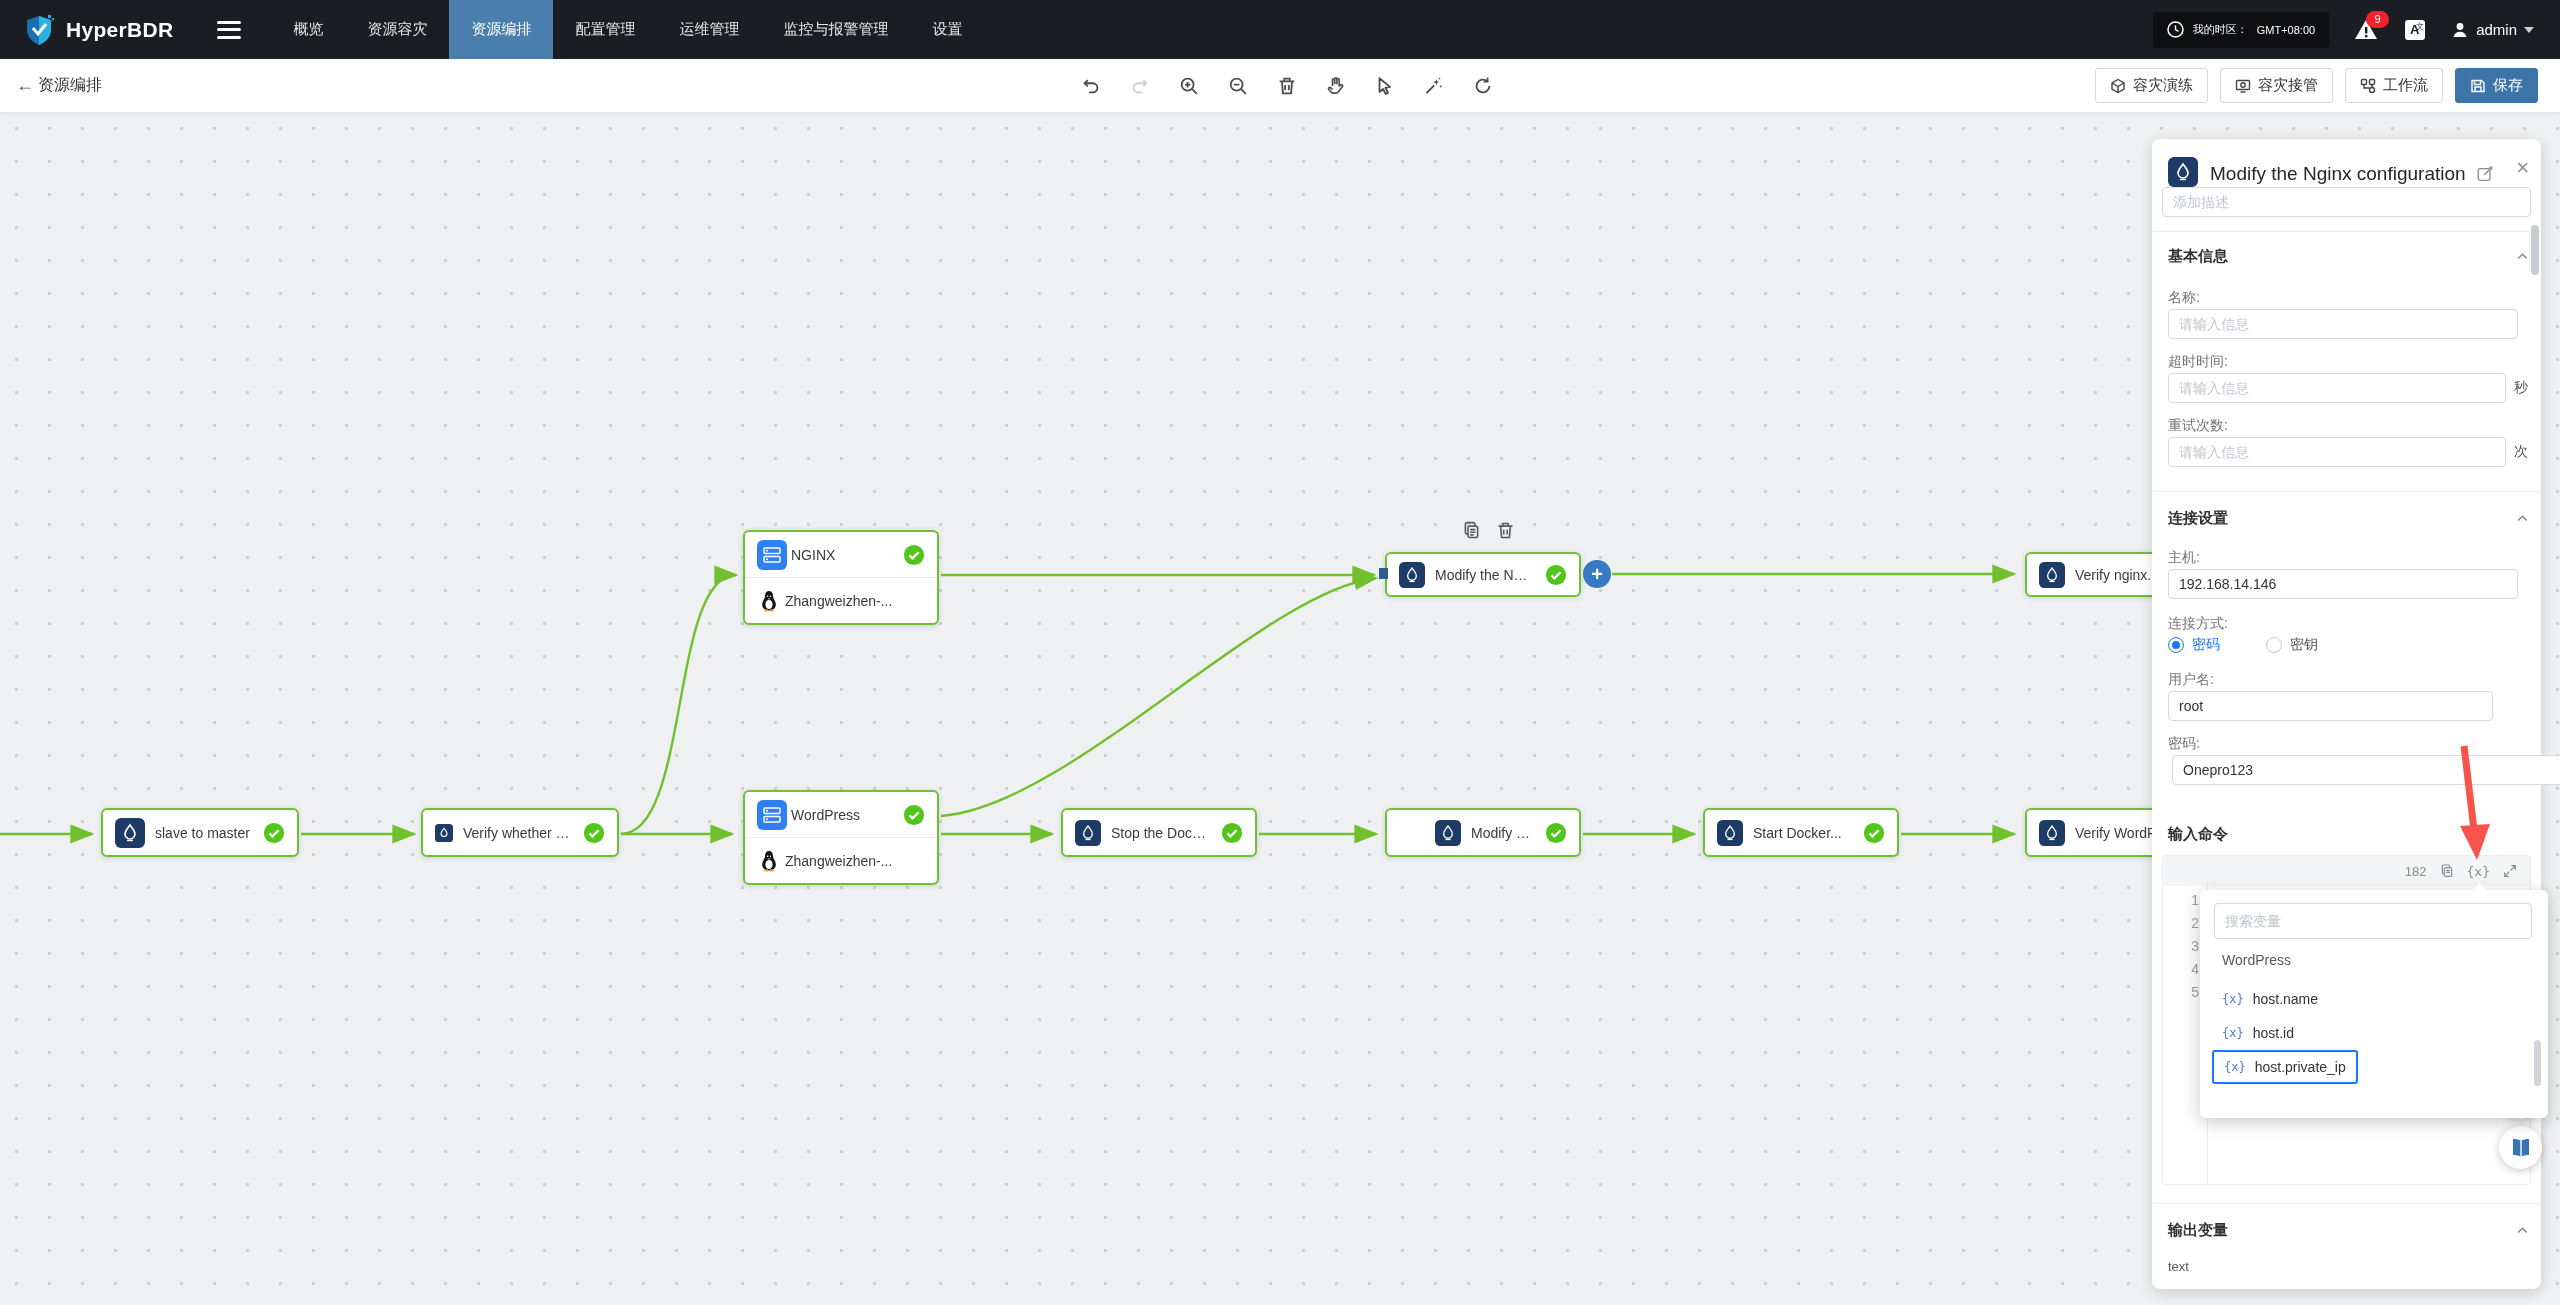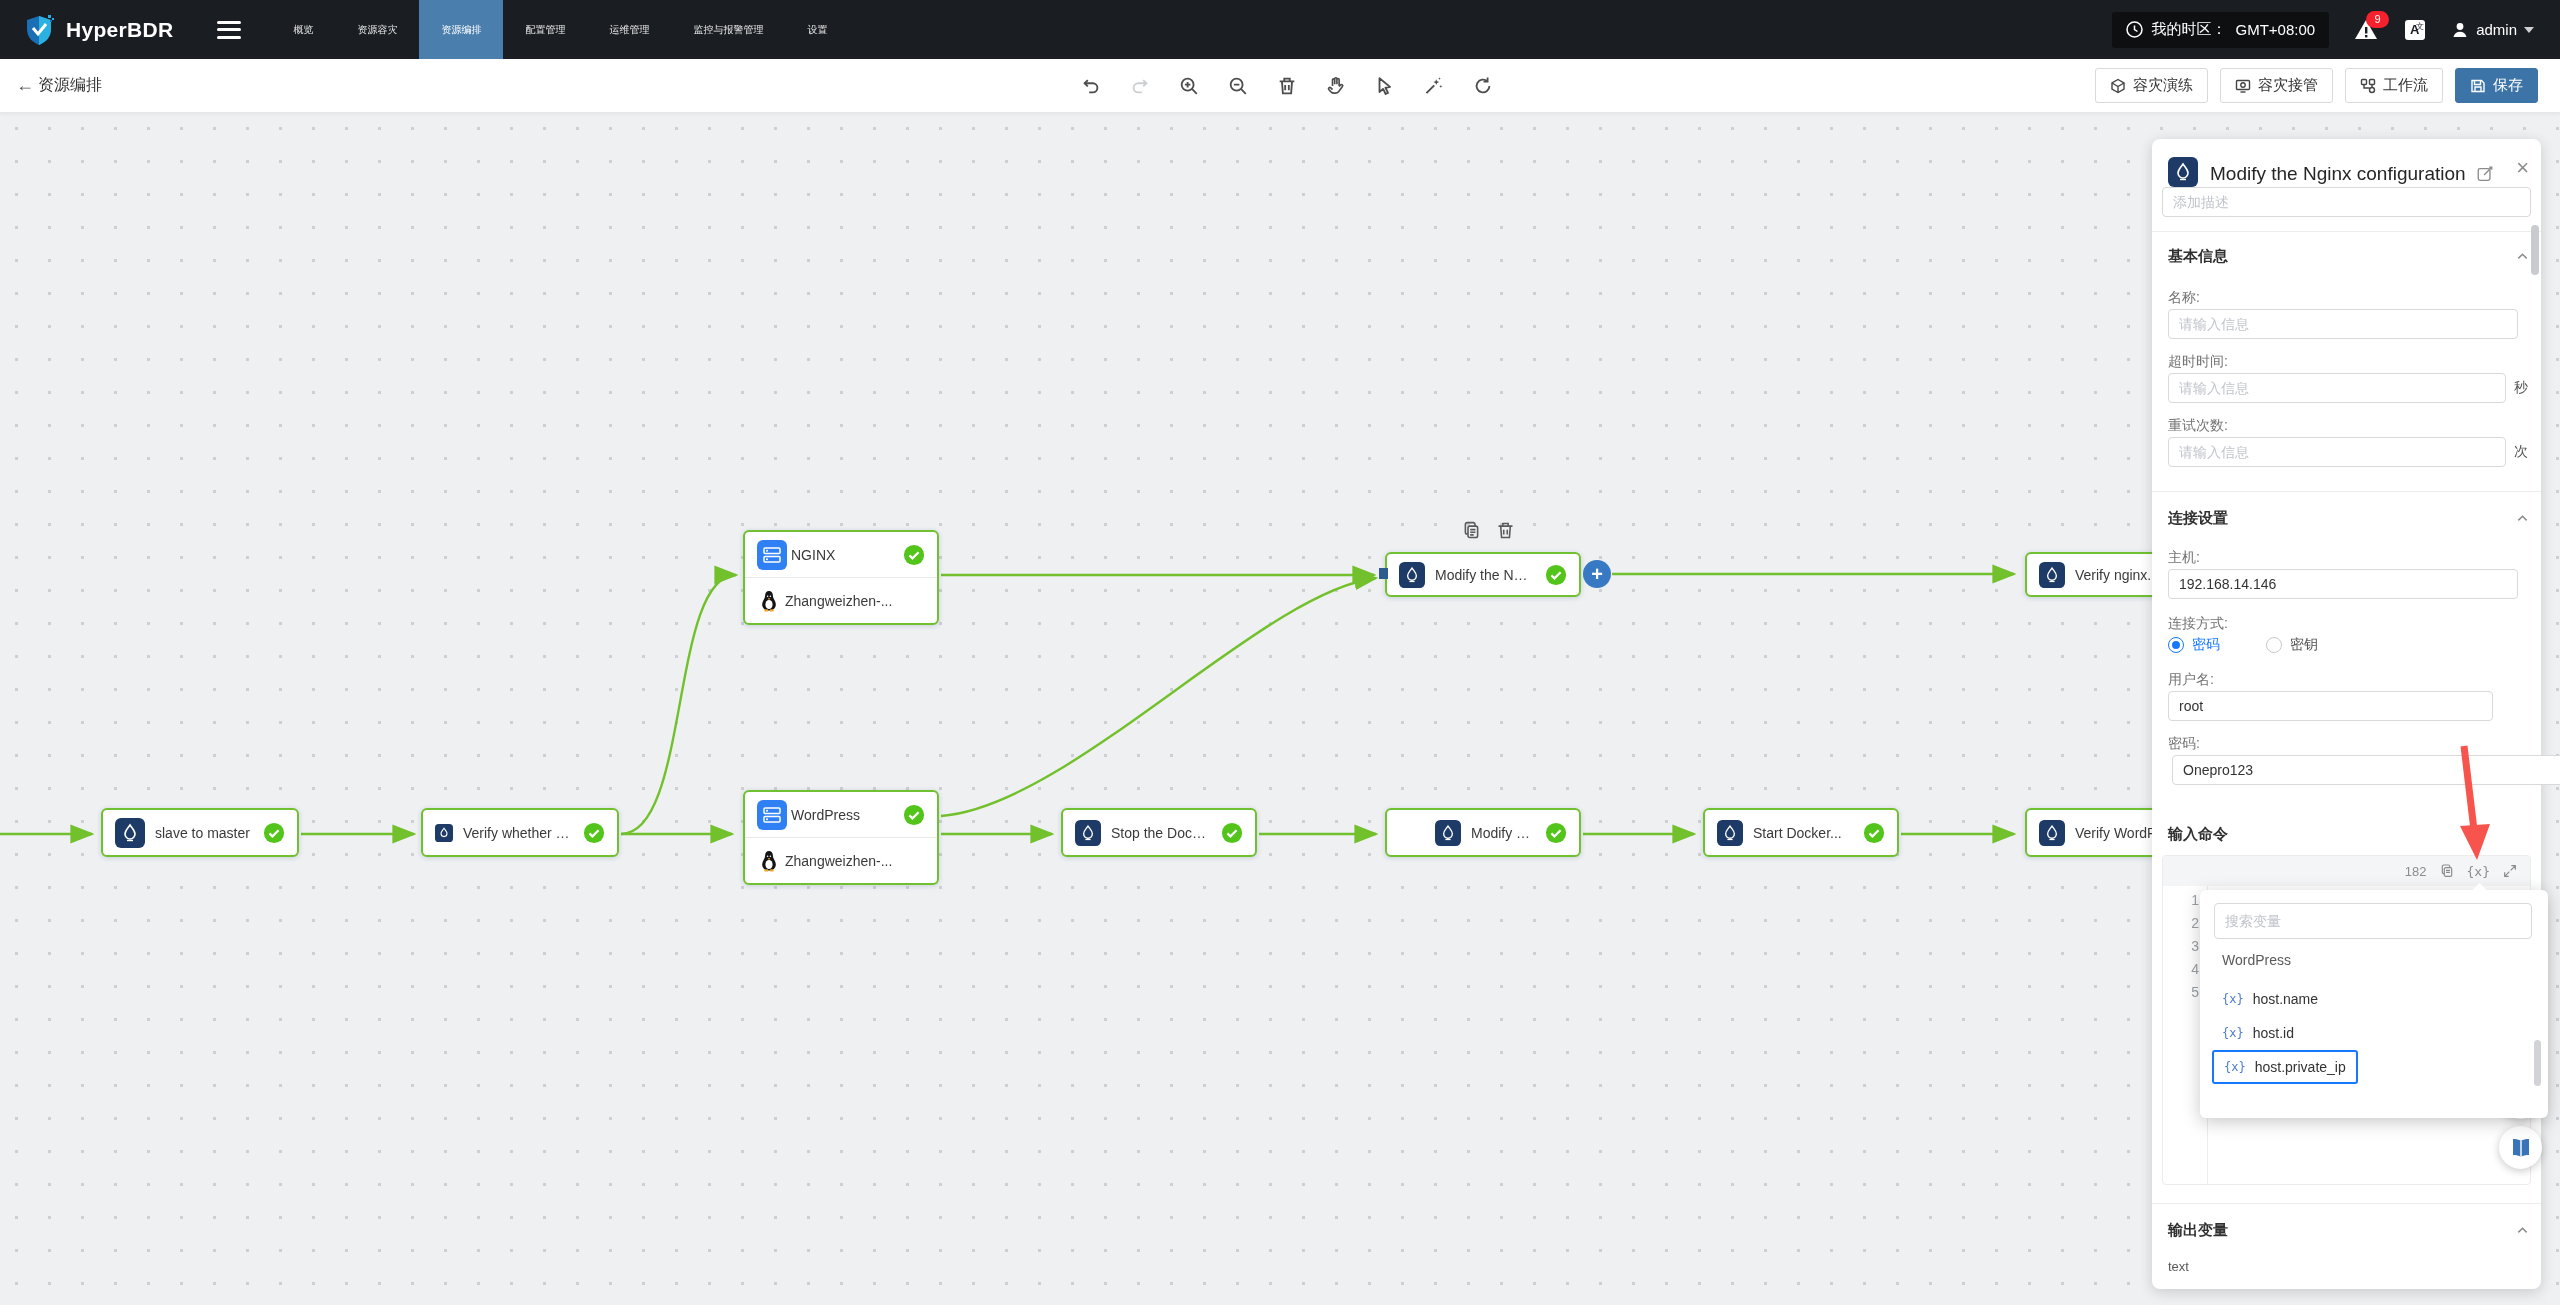--- a/index.html
+++ b/index.html
@@ -10,25 +10,25 @@
 
   
   .navbar{position:absolute;left:0;top:0;width:2560px;height:59px;background:#1a1d21;
           display:flex;align-items:center;z-index:50;}
   .brand{display:flex;align-items:center;gap:10px;padding:0 26px 0 22px;}
   .brand-name{color:#fff;font-size:21px;font-weight:bold;letter-spacing:.3px;}
   .hamburger{width:24px;height:18px;display:flex;flex-direction:column;justify-content:space-between;
              margin:0 30px 0 18px;cursor:pointer;}
   .hamburger i{display:block;height:3px;background:#fff;border-radius:2px;}
   .nav-menu{display:flex;height:59px;}
-  .nav-item{display:flex;align-items:center;padding:0 22px;color:#e8e8e8;font-size:10px;cursor:pointer;}
+  .nav-item{display:flex;align-items:center;padding:0 22px;color:#e8e8e8;font-size:15px;cursor:pointer;}
   .nav-item.active{background:#4a7fad;color:#fff;}
   .nav-spacer{flex:1;}
   .tz-pill{display:flex;align-items:center;gap:9px;background:#0d0f11;height:36px;border-radius:3px;
-           padding:0 14px;color:#fff;font-size:15px;margin-right:24px;}
+           padding:0 14px;color:#fff;font-size:11px;margin-right:24px;}
   .nav-right{display:flex;align-items:center;gap:24px;padding-right:26px;}
   .alert-wrap{position:relative;cursor:pointer;}
   .badge{position:absolute;top:-7px;right:-10px;background:#f5222d;color:#fff;font-size:11px;
          min-width:17px;height:17px;border-radius:9px;display:flex;align-items:center;justify-content:center;padding:0 3px;}
   .user-wrap{display:flex;align-items:center;gap:7px;color:#fff;font-size:15px;cursor:pointer;}
   .caret-down{width:0;height:0;border-left:5px solid transparent;border-right:5px solid transparent;
               border-top:6px solid #cfcfcf;}
 
   
   .toolbar{position:absolute;left:0;top:59px;width:2560px;height:53px;background:#fff;

